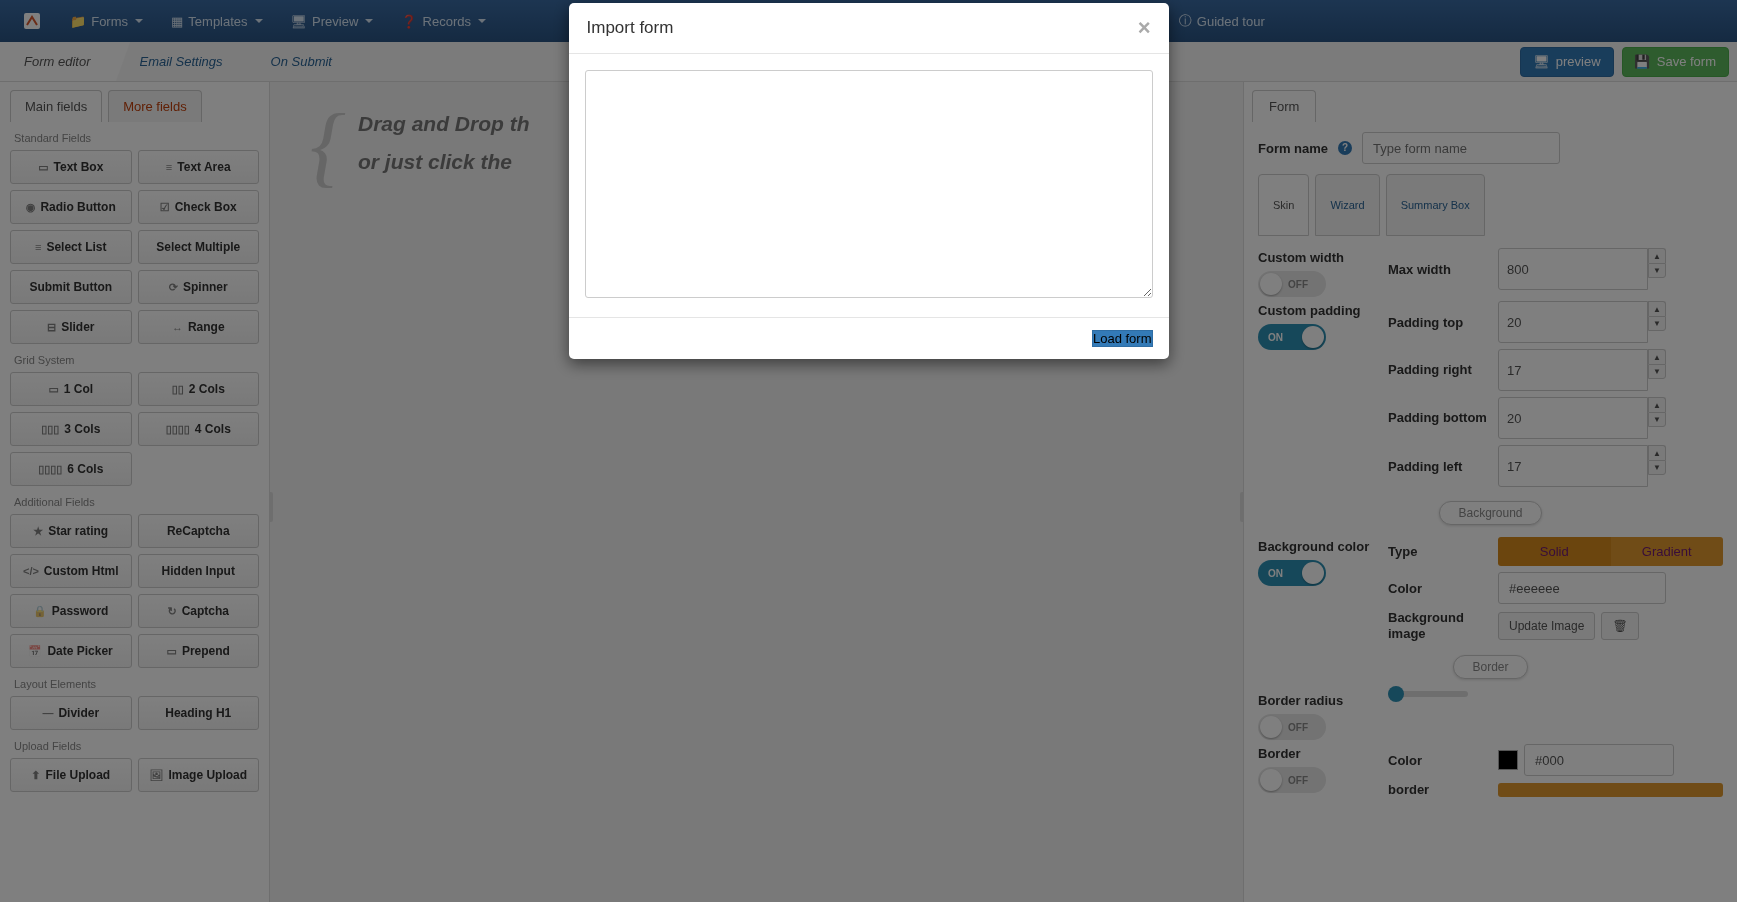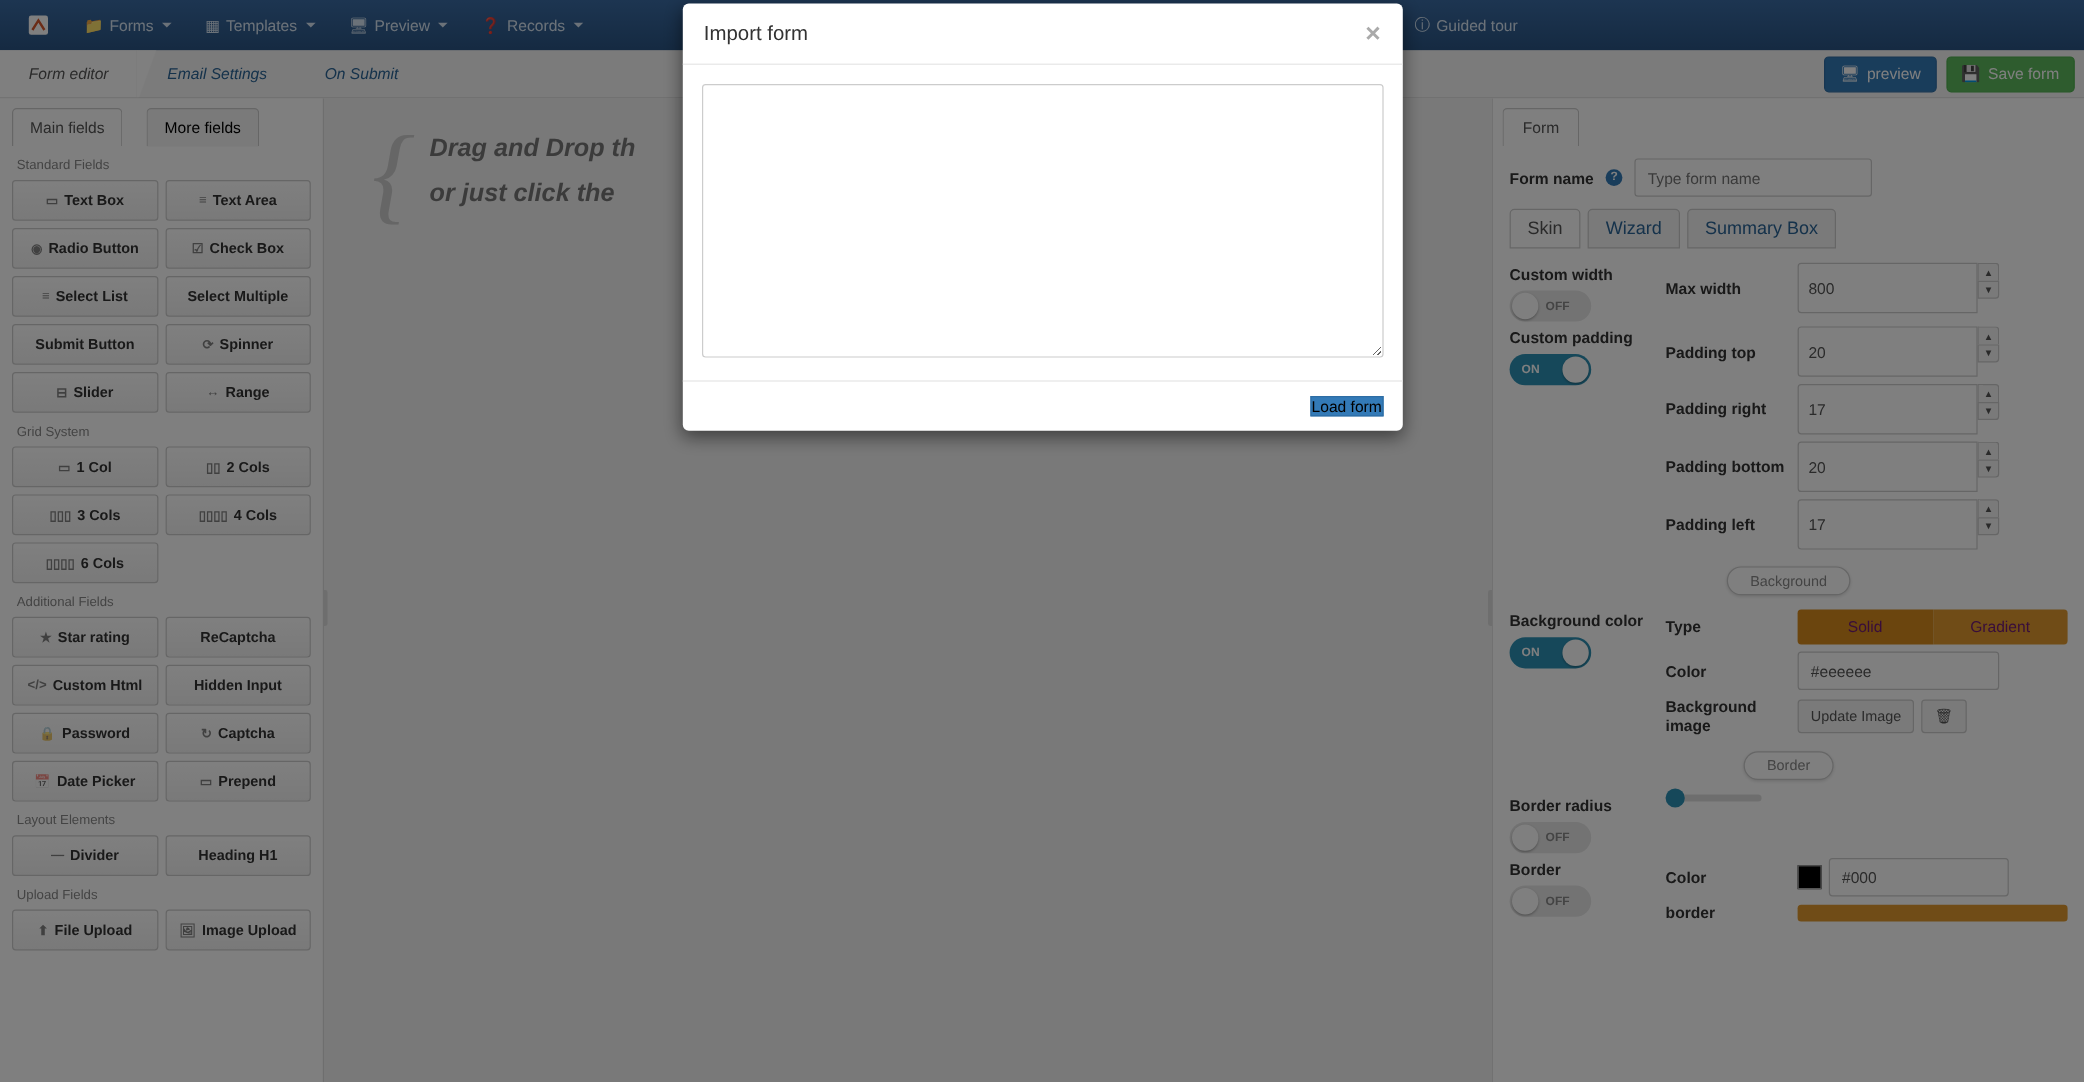--- a/index.html
+++ b/index.html
@@ -22,44 +22,44 @@
 .btn-primary { background: #337ab7; border: 1px solid #2e6da4; }
 .btn-success { background: #5cb85c; border: 1px solid #4cae4c; }
 
 
 .main { display: flex; height: calc(100% - 82px); }
 .leftpanel { width: 270px; background: #fff; border-right: 1px solid #ddd; padding: 8px 10px; overflow-y: auto; position: relative; }
 .canvas { flex: 1; background: #f2f2f2; position: relative; overflow: auto; }
 .rightpanel { width: 494px; background: #fff; border-left: 1px solid #ddd; display: flex; flex-direction: column; }
 
 
-.lp-tabs { display: flex; gap: 20px; margin-bottom: 10px; }
+.lp-tabs { display: flex; gap: 6px; margin-bottom: 10px; }
 .lp-tab { padding: 8px 14px; border: 1px solid #ccc; border-bottom: none; border-radius: 4px 4px 0 0; background: #f4f4f4; color: #555; cursor: pointer; font-size: 13px; }
 .lp-tab.active { background: #fff; }
-.lp-tab.inactive { color: #000000; }
+.lp-tab.inactive { color: #c2410c; }
 .fieldgroup-title { color: #888; font-size: 11px; margin: 10px 0 6px 4px; }
 .fieldgrid { display: grid; grid-template-columns: 1fr 1fr; gap: 6px; }
 .fieldbtn { background: linear-gradient(#fff, #f3f3f3); border: 1px solid #ccc; border-radius: 3px; height: 34px; display: flex; align-items: center; justify-content: center; gap: 5px; color: #333; font-size: 12px; font-weight: bold; cursor: pointer; }
 .fieldbtn .ico { opacity: 0.6; font-size: 11px; }
 
 
 .canvas-hint { padding: 30px 40px; color: #777; font-size: 21px; font-weight: bold; font-style: italic; display: flex; gap: 12px; }
 .brace { font-size: 90px; line-height: 0.75; color: #ccc; font-weight: normal; font-family: Georgia, serif; }
 
 
 .rp-tabs { padding: 8px 8px 0 8px; }
 .rp-tab { display: inline-block; padding: 8px 16px; border: 1px solid #ccc; border-bottom: none; border-radius: 4px 4px 0 0; background: #fff; color: #555; font-size: 13px; cursor: pointer; }
 .rp-body { padding: 10px 14px; overflow-y: auto; flex: 1; position: relative; }
 .formrow { display: flex; align-items: center; gap: 10px; margin-bottom: 10px; }
 .formrow .lbl { font-weight: bold; color: #333; font-size: 13px; }
 .text-input { border: 1px solid #ccc; border-radius: 3px; height: 32px; padding: 0 10px; font-size: 13px; color: #555; }
 .info-icon { display:inline-block; width:14px; height:14px; border-radius:50%; background:#337ab7; color:#fff; font-size:10px; line-height:14px; text-align:center; font-weight:bold; }
 
 .skin-tabs { display: flex; gap: 6px; margin-bottom: 12px; }
-.skin-tab { padding: 7px 14px; border: 1px solid #ccc; border-radius: 4px 4px 0 0; background: #f4f4f4; font-size: 15px; cursor: pointer; }
+.skin-tab { padding: 24px 14px; border: 1px solid #ccc; border-radius: 4px 4px 0 0; background: #f4f4f4; font-size: 11px; cursor: pointer; }
 .skin-tab.active { background: #fff; color: #555; }
 .skin-tab.inactive { color: #2a6496; }
 
 .section { margin-bottom: 4px; }
 .section-row { display: flex; align-items: flex-start; gap: 10px; }
 .section-col-label { width: 120px; font-weight: bold; font-size: 13px; color: #333; padding-top: 2px; }
 .section-col-ctrl { flex: 1; }
 
 .prop-row { display: flex; align-items: center; margin-bottom: 6px; }
 .prop-label { width: 110px; font-weight: bold; font-size: 13px; color: #333; }

